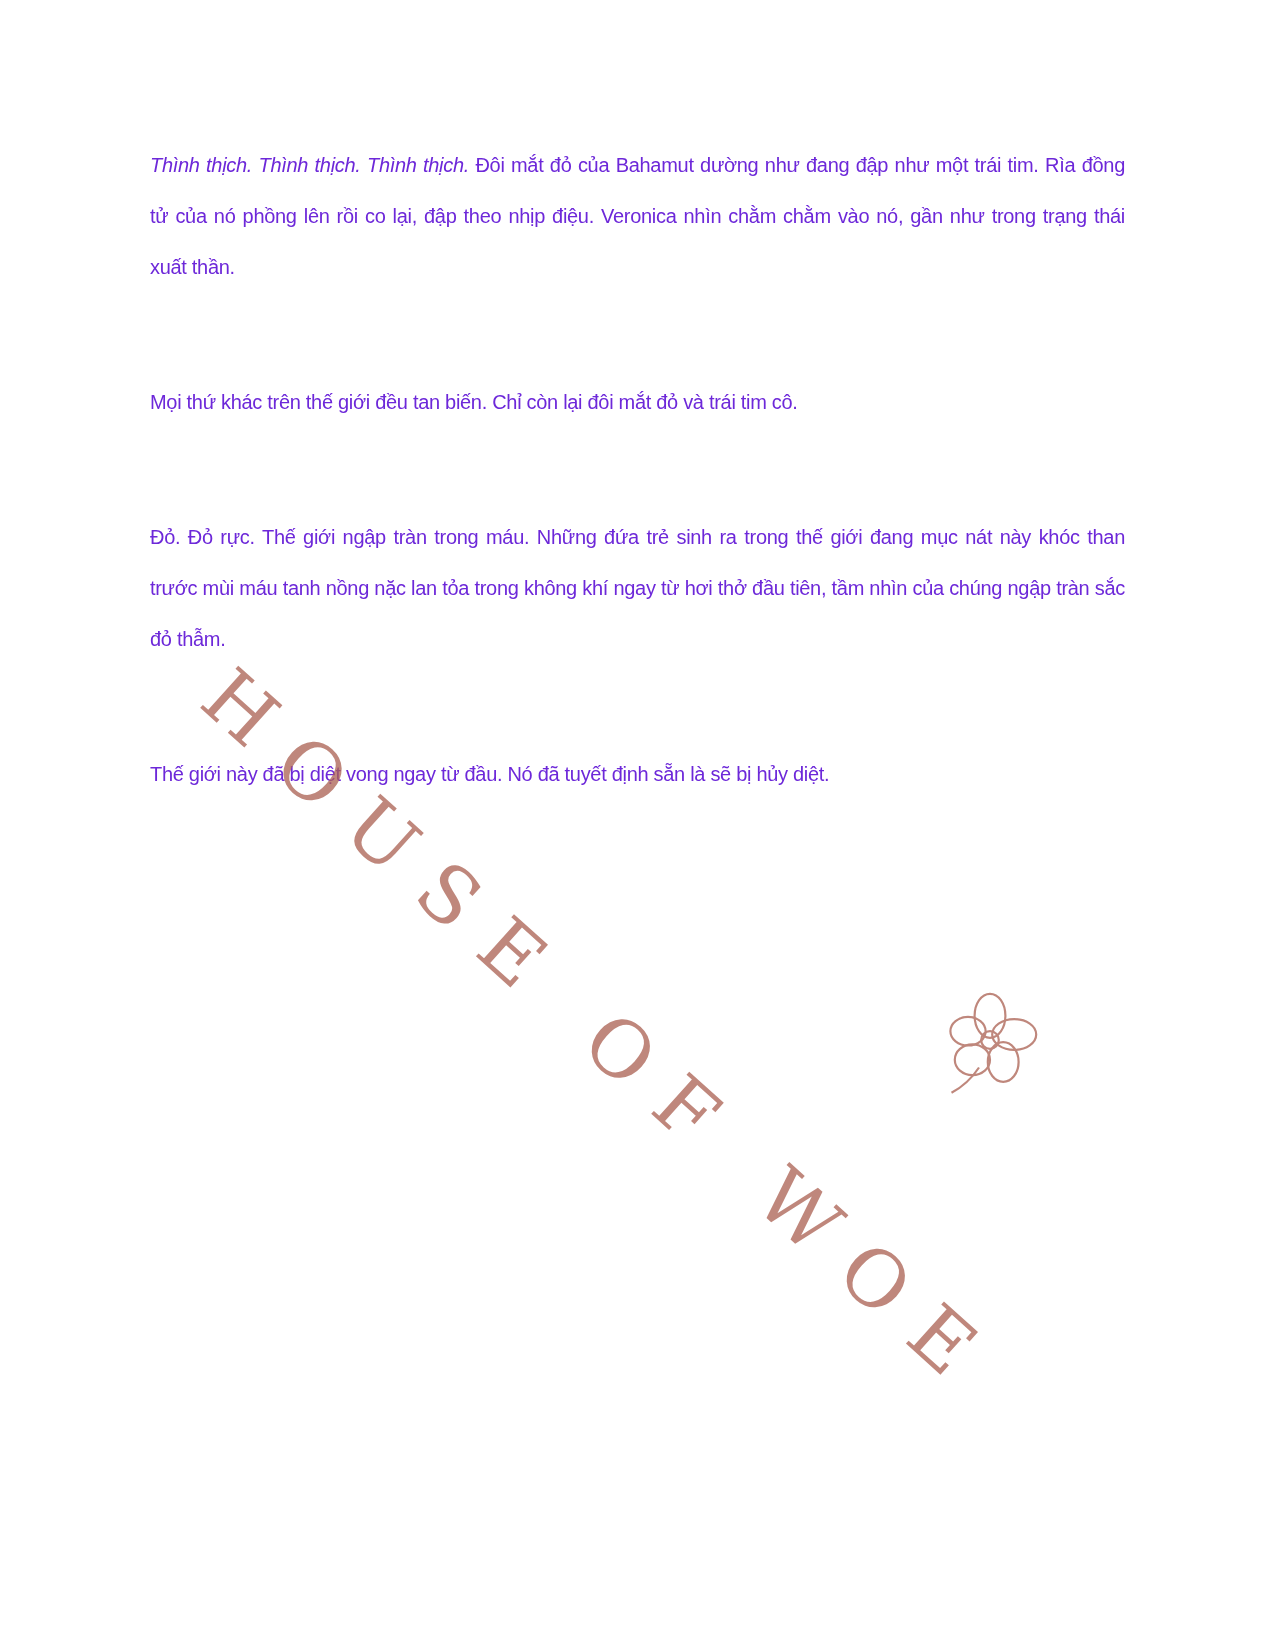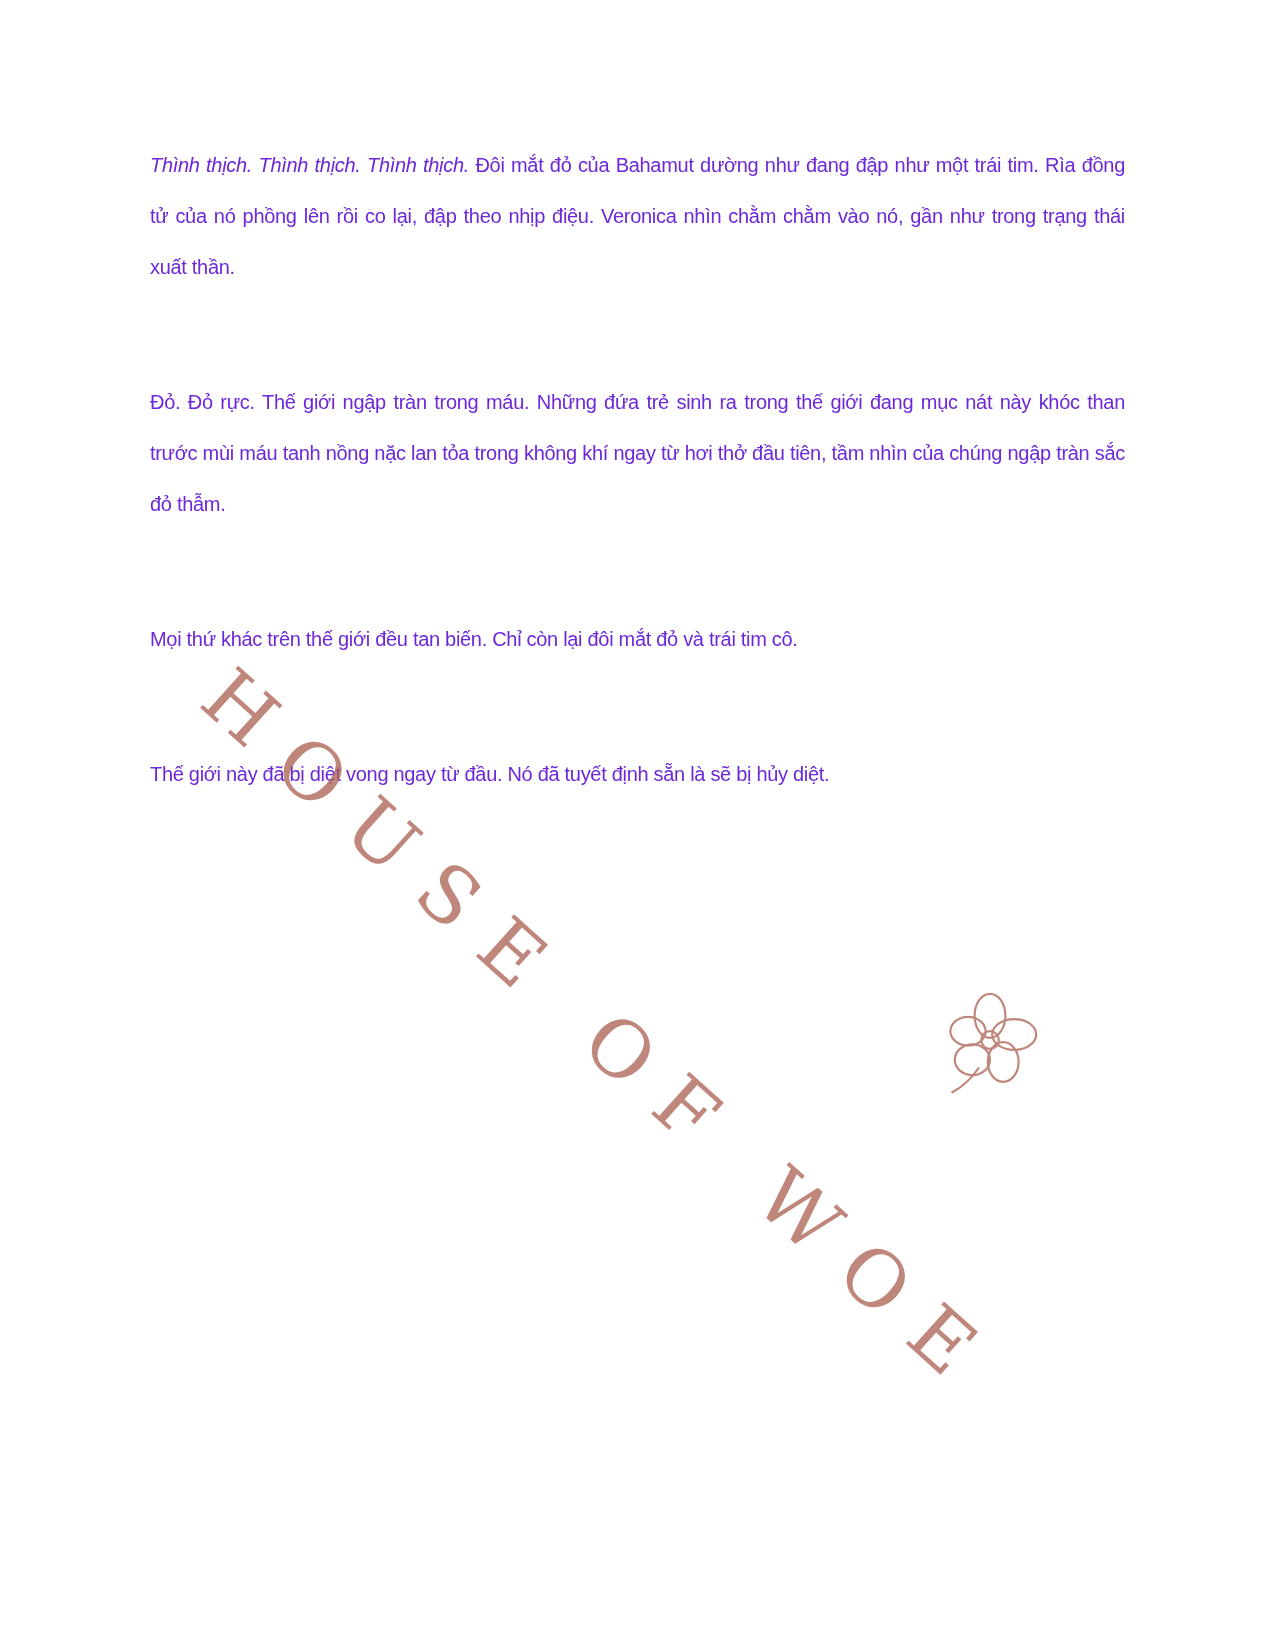--- a/index.html
+++ b/index.html
@@ -9,22 +9,22 @@
   .para .it { font-style:italic; }
   .watermark { position:absolute; left:215px; top:640px; transform:rotate(42deg); transform-origin:left center;
     font-family:"DejaVu Serif", serif; font-size:78px; letter-spacing:30px; color:rgba(170,95,80,0.75); white-space:nowrap; pointer-events:none; }
   .flower { position:absolute; left:935px; top:985px; width:110px; height:110px; }
 </style>
 </head>
 <body>
 
 <div class="page">
   <p class="para"><span class="it">Thình thịch. Thình thịch. Thình thịch.</span><span> Đôi mắt đỏ của Bahamut dường như đang đập như một trái tim. Rìa đồng tử của nó phồng lên rồi co lại, đập theo nhịp điệu. Veronica nhìn chằm chằm vào nó, gần như trong trạng thái xuất thần.</span></p>
+  <p class="para">Mọi thứ khác trên thế giới đều tan biến. Chỉ còn lại đôi mắt đỏ và trái tim cô.</p>
   <p class="para">Đỏ. Đỏ rực. Thế giới ngập tràn trong máu. Những đứa trẻ sinh ra trong thế giới đang mục nát này khóc than trước mùi máu tanh nồng nặc lan tỏa trong không khí ngay từ hơi thở đầu tiên, tầm nhìn của chúng ngập tràn sắc đỏ thẫm.</p>
-  <p class="para">Mọi thứ khác trên thế giới đều tan biến. Chỉ còn lại đôi mắt đỏ và trái tim cô.</p>
   <p class="para">Thế giới này đã bị diệt vong ngay từ đầu. Nó đã tuyết định sẵn là sẽ bị hủy diệt.</p>
 </div>
 
 <div class="watermark">HOUSE OF WOE</div>
 <svg class="flower" viewBox="0 0 100 100">
   <g fill="none" stroke="#b06a5c" stroke-width="2" opacity="0.8">
     <ellipse cx="50" cy="28" rx="14" ry="20"></ellipse>
     <ellipse cx="72" cy="45" rx="20" ry="14"></ellipse>
     <ellipse cx="62" cy="70" rx="14" ry="18"></ellipse>
     <ellipse cx="34" cy="68" rx="16" ry="14"></ellipse>

